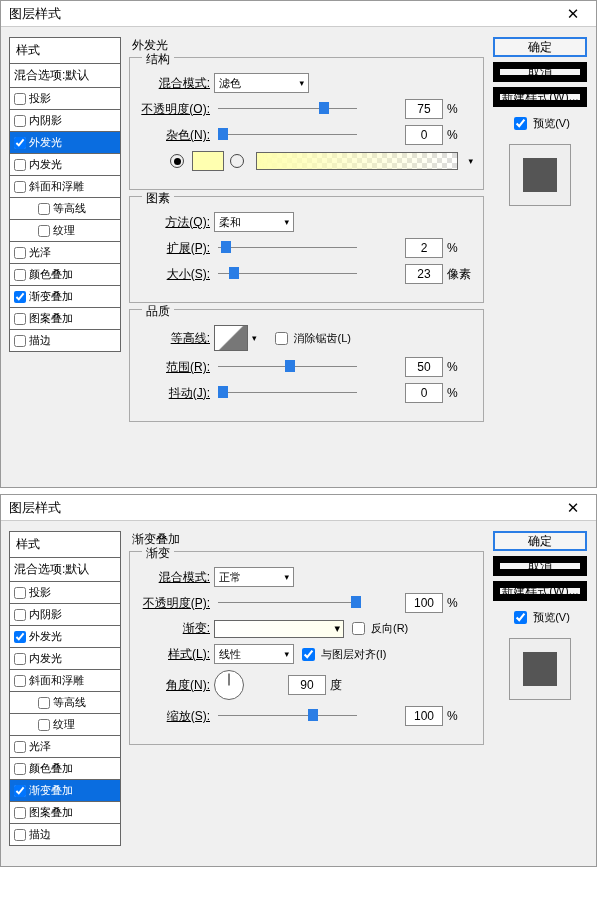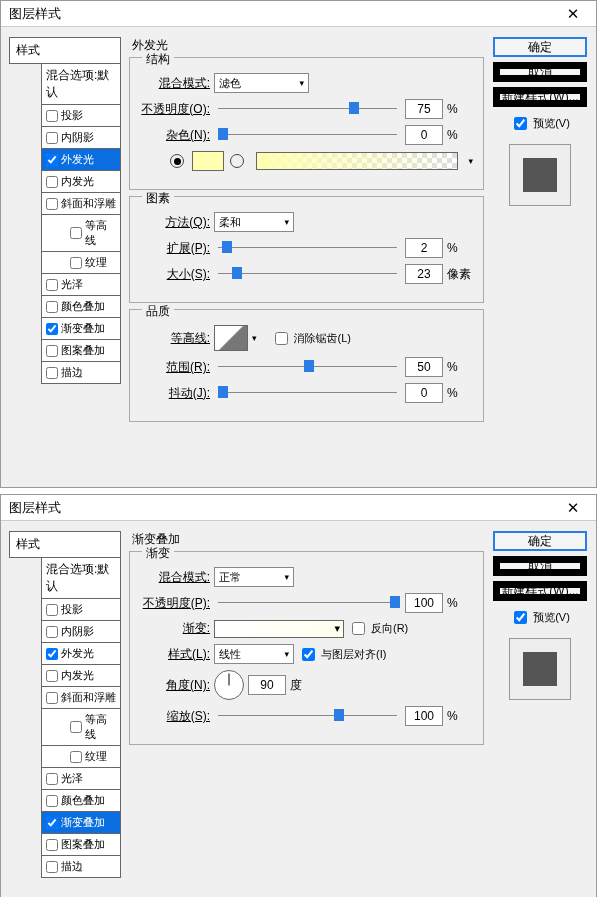--- a/index.html
+++ b/index.html
@@ -4,37 +4,37 @@
 <style>
 * { box-sizing: border-box; font-family: "Microsoft YaHei", sans-serif; font-size: 11px; }
 body { margin: 0; padding: 0; background: #fff; width: 600px; }
 .dialog { width: 597px; background: #f0f0f0; border: 1px solid #999; margin-bottom: 6px; }
 .titlebar { background: #fff; height: 26px; display: flex; align-items: center; padding: 0 8px; border-bottom: 1px solid #ccc; }
 .titlebar-text { flex: 1; font-size: 13px; }
 .close-btn { width: 30px; height: 22px; display: flex; align-items: center; justify-content: center; font-size: 15px; cursor: pointer; }
 .dlg-body { display: flex; padding: 10px 8px 20px 8px; gap: 8px; align-items: flex-start; min-height: 460px; }
 .style-list { width: 112px; }
 .style-header { background: #fff; border: 1px solid #666; padding: 4px 6px; font-size: 12px; }
-.style-item { background: #fff; border: 1px solid #666; border-top: none; padding: 3px 4px; display: flex; align-items: center; gap: 3px; font-size: 12px; margin-left: 32px; }
+.style-item { background: #fff; border: 1px solid #666; border-top: none; padding: 3px 4px; display: flex; align-items: center; gap: 3px; font-size: 12px; }
 .style-item.indent { padding-left: 28px; }
 .style-item.selected { background: #0a6de0; color: #fff; }
 .style-item input[type=checkbox] { margin: 0; width: 12px; height: 12px; }
 .center { flex: 1; }
 .section-title { font-size: 12px; margin: 0 0 3px 3px; }
 .panel { border: 1px solid #aaa; padding: 8px 10px 12px 10px; background: #f0f0f0; margin-bottom: 6px; }
 .group-title { position: relative; top: -15px; left: 2px; background: #f0f0f0; display: inline-block; padding: 0 4px; font-size: 12px; text-align: right; }
 .panel-inner { margin-top: -10px; }
 .row { display: flex; align-items: center; margin-bottom: 6px; gap: 4px; }
 .row-label { width: 70px; text-align: right; font-size: 12px; text-decoration: underline; }
 .select { border: 1px solid #888; background: #fff; height: 20px; min-width: 80px; display: flex; align-items: center; padding: 0 4px; justify-content: space-between; font-size: 12px; }
 .select .chev { font-size: 9px; }
 .slider-track { flex: 1; height: 14px; position: relative; margin: 0 4px; }
 .slider-line { position: absolute; top: 6px; left: 0; right: 0; height: 1px; background: #888; }
 .slider-thumb { position: absolute; top: 0; width: 10px; height: 12px; background: #2a7de5; }
-.num-input { width: 38px; height: 20px; border: 1px solid #888; background: #fff; text-align: right; display: flex; align-items: center; justify-content: center; font-size: 12px; }
+.num-input { width: 38px; height: 20px; border: 1px solid #888; background: #fff; text-align: right; display: flex; align-items: center; justify-content: center; font-size: 12px; margin-left: 40px; }
 .unit { width: 26px; font-size: 12px; }
 .color-swatch { width: 32px; height: 20px; border: 1px solid #666; display: inline-block; }
 .gradient-bar { flex: 1; height: 18px; border: 1px solid #666; margin: 0 4px; }
 .radio-dot { width: 14px; height: 14px; border: 1px solid #444; border-radius: 50%; display: inline-flex; align-items: center; justify-content: center; margin-right: 2px; }
 .radio-dot .inner { width: 7px; height: 7px; background: #000; border-radius: 50%; }
 .contour-swatch { width: 34px; height: 26px; border: 1px solid #666; background: linear-gradient(135deg,#fff 0%,#fff 48%,#777 52%,#777 100%); display: inline-block; }
 .right-col { width: 96px; display: flex; flex-direction: column; gap: 5px; align-items: center; }
 .btn { width: 94px; height: 20px; border: 7px solid #000000; background: #f5f5f5; text-align: center; display: flex; align-items: center; justify-content: center; font-size: 12px; cursor: pointer; }
 .btn.primary { border: 2px solid #2a7de5; }
 .preview-check { display: flex; align-items: center; gap: 3px; margin-top: 2px; margin-bottom: 6px; font-size: 12px; }

